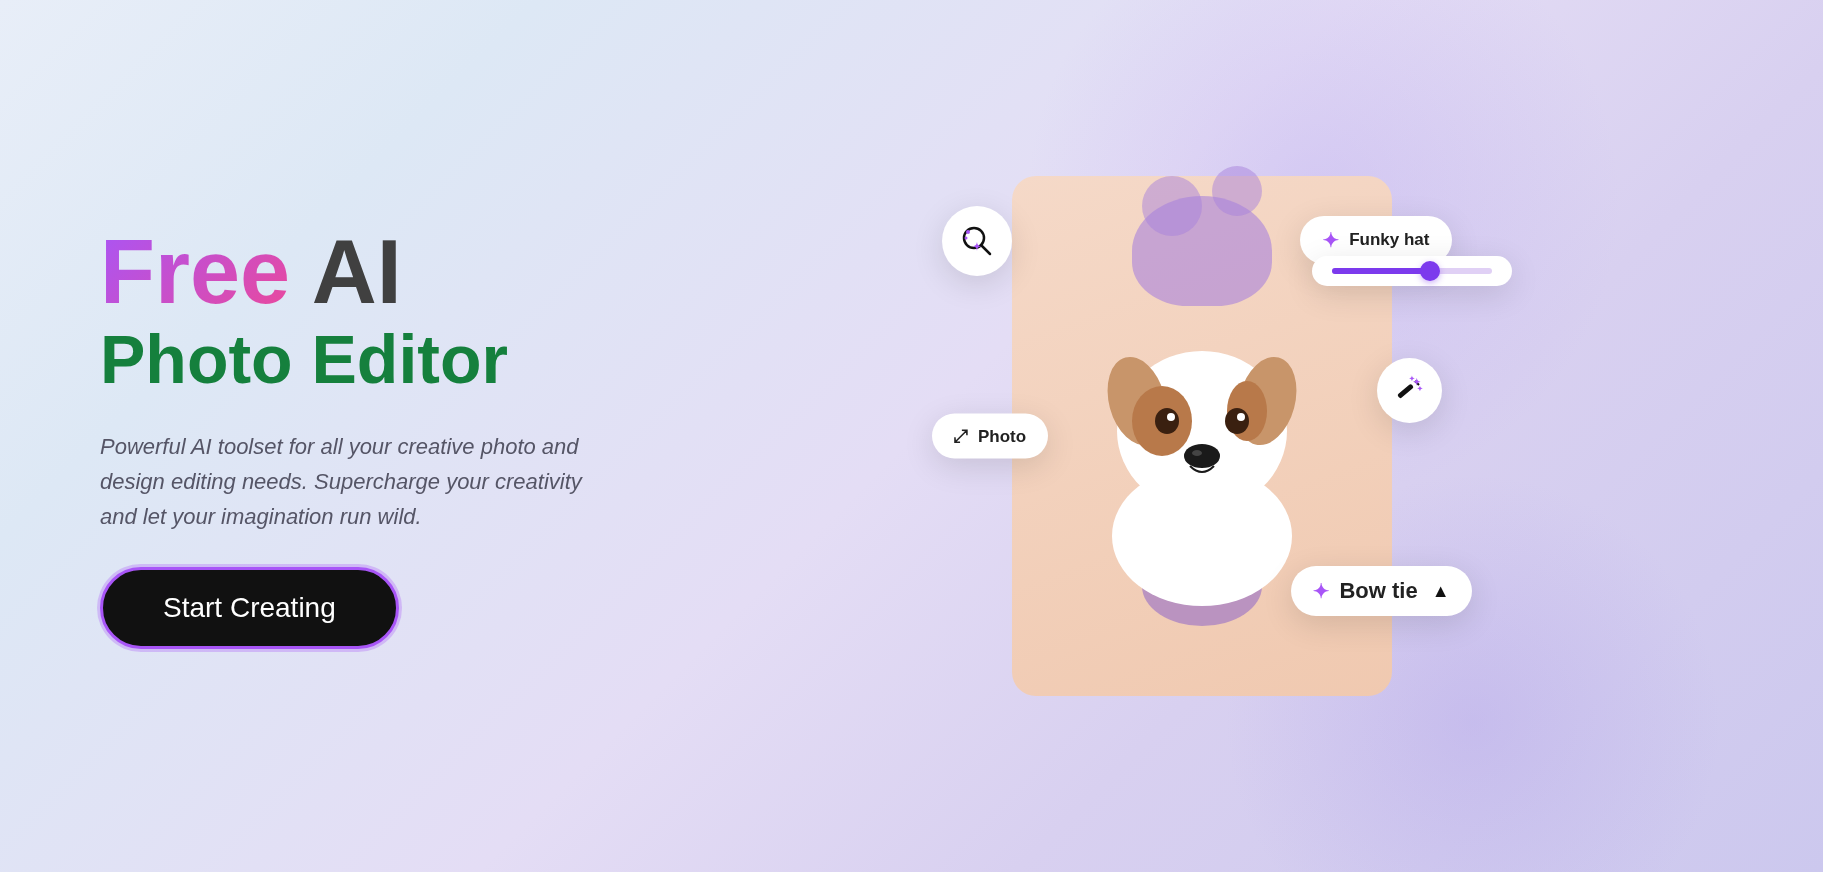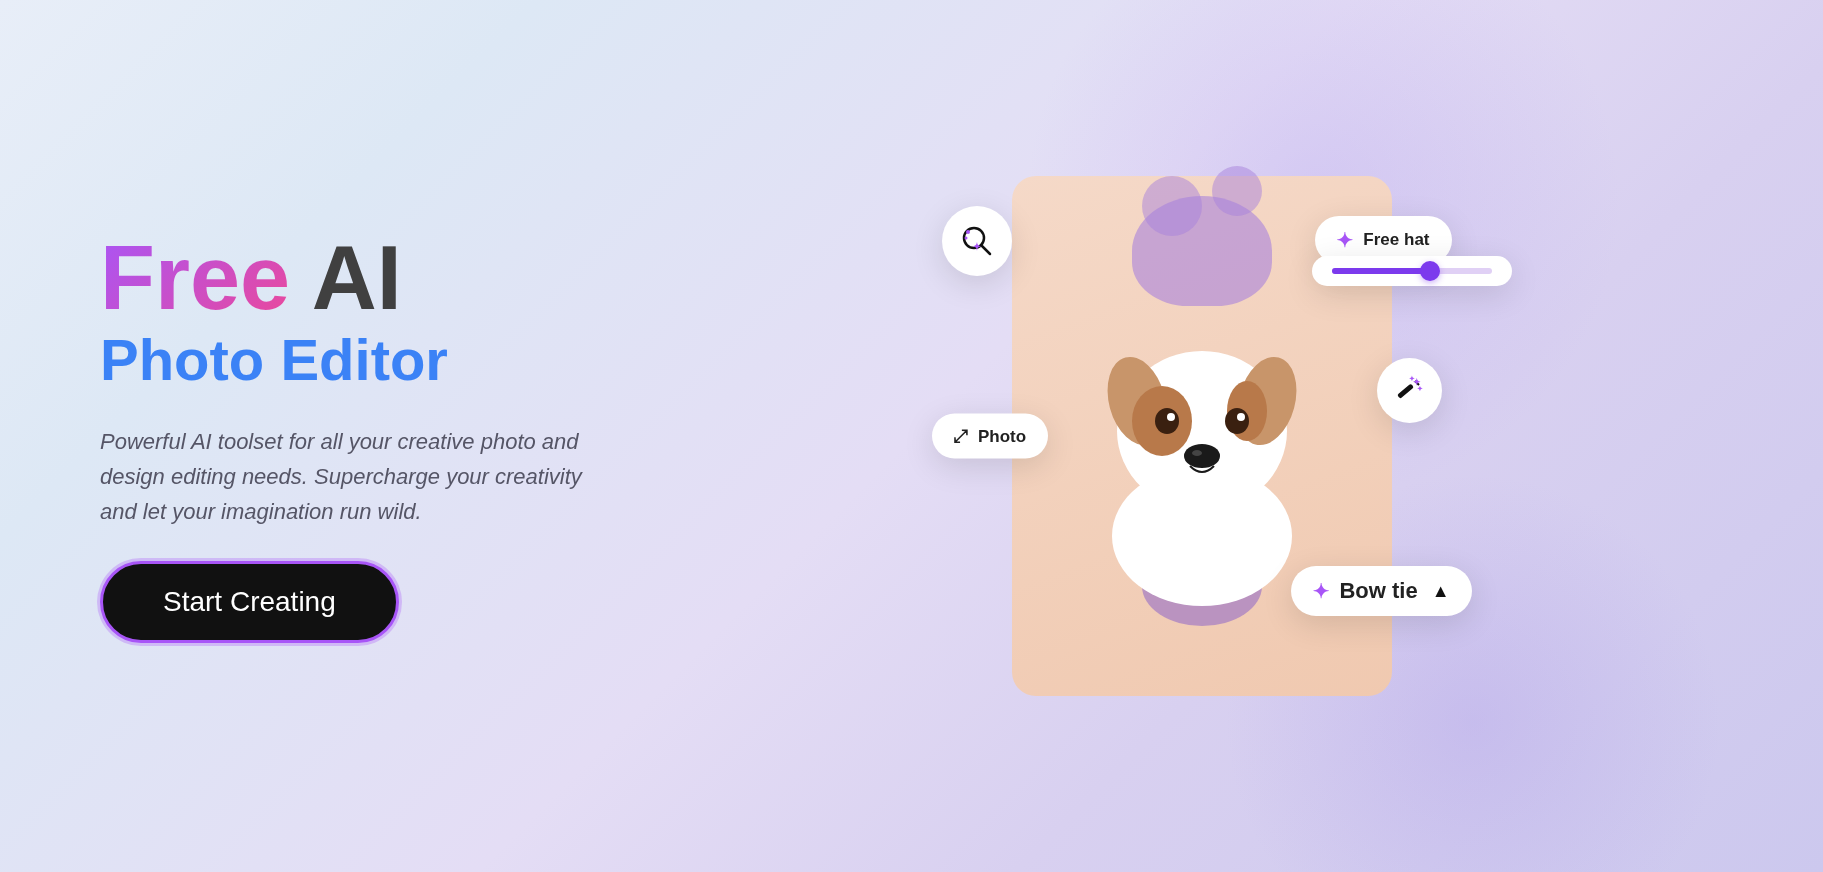--- a/index.html
+++ b/index.html
@@ -72,23 +72,23 @@
 
     .headline-ai {
       font-size: 90px;
       font-weight: 800;
       color: #404040;
       display: inline;
     }
 
     .headline-line2 {
       display: block;
-      font-size: 58px;
+      font-size: 68px;
       font-weight: 800;
-      color: #3b82f6;
+      color: #15803d;
     }
 
     .description {
       font-size: 22px;
       color: #555566;
       line-height: 1.6;
       max-width: 520px;
       font-weight: 400;
       font-style: italic;
     }
@@ -343,21 +343,21 @@
           <circle cx="14" cy="14" r="10" stroke="#111" stroke-width="2.5" fill="none"></circle>
           <line x1="21" y1="21" x2="30" y2="30" stroke="#111" stroke-width="2.5" stroke-linecap="round"></line>
           <text x="17" y="26" font-size="10" fill="#a855f7" text-anchor="middle">✦</text>
           <circle cx="8" cy="8" r="2" fill="#a855f7"></circle>
           <circle cx="6" cy="14" r="1.5" fill="#a855f7"></circle>
         </svg>
       </div>
 
       <div class="floating-chip chip-funky-hat">
         <span class="sparkle">✦</span>
-        <span>Free hat</span>
+        <span>Funky hat</span>
       </div>
 
       <div class="floating-chip chip-slider">
         <div class="slider-track">
           <div class="slider-fill"></div>
           <div class="slider-thumb"></div>
         </div>
       </div>
 
       <div class="floating-chip chip-expand">

